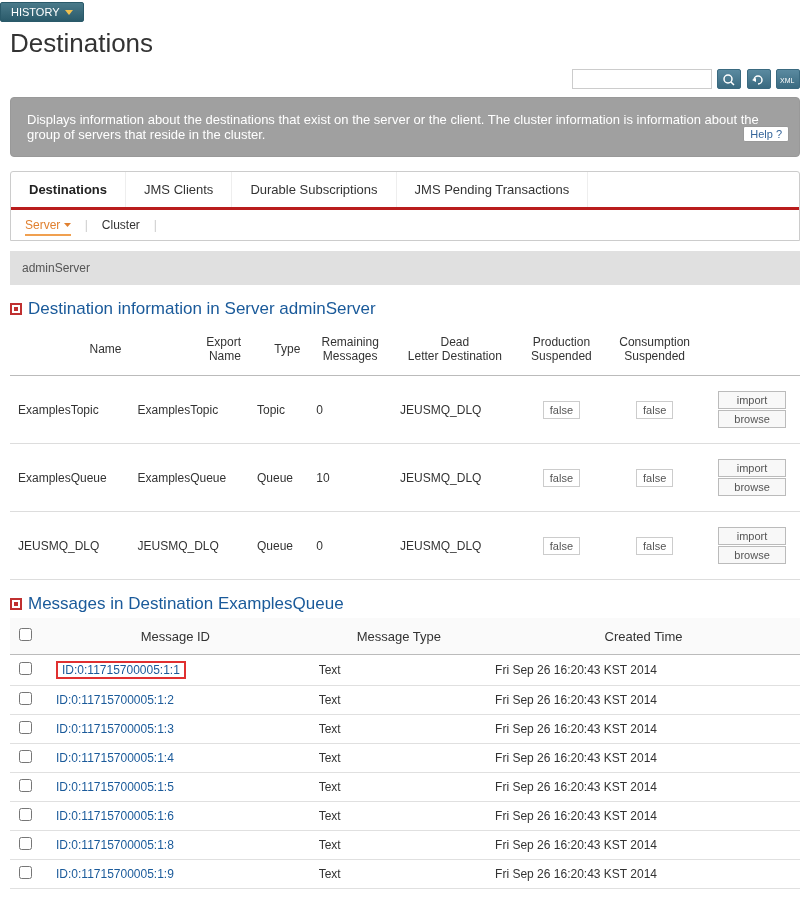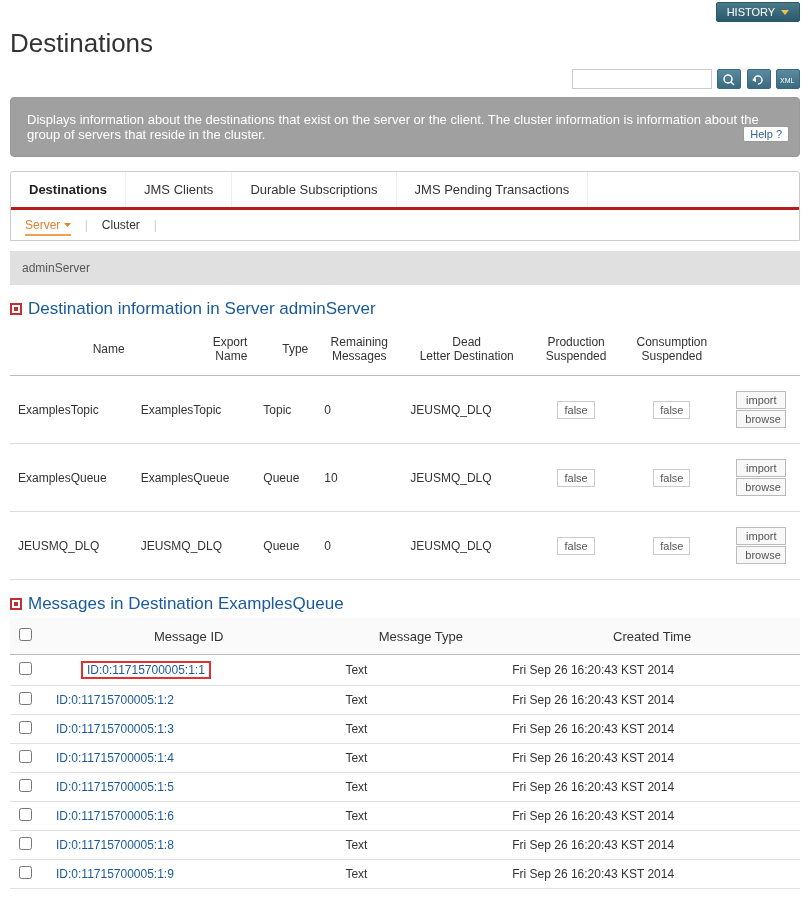--- a/index.html
+++ b/index.html
@@ -1,17 +1,17 @@
 <!DOCTYPE html>
 <html><head>
 <meta charset="utf-8">
 <style>
 * { box-sizing: border-box; margin: 0; padding: 0; }
 body { font-family: Arial, Helvetica, sans-serif; font-size: 12px; color: #333; background: #fff; width: 810px; }
-.history-bar { text-align: right; padding: 2px 10px 0 0; }
+.history-bar { padding: 2px 10px 0 0; }
 .history-btn { display: inline-block; background: linear-gradient(#4a7a8a, #2a5a6a); color: #fff; padding: 3px 10px; font-size: 11px; border-radius: 2px; cursor: pointer; border: 1px solid #2a5a6a; }
 .history-btn svg { vertical-align: middle; margin-left: 3px; }
 h1.page-title { font-size: 26px; font-weight: normal; color: #333; padding: 6px 10px 10px 10px; }
 .search-row { text-align: right; padding: 0 10px 8px 0; }
 .search-input { width: 140px; height: 20px; border: 1px solid #ccc; padding: 0 4px; vertical-align: middle; }
 .icon-btn { display: inline-block; width: 24px; height: 20px; background: linear-gradient(#5a8aa0, #3a6a80); border: 1px solid #3a6a80; border-radius: 2px; vertical-align: middle; cursor: pointer; text-align: center; line-height: 18px; margin-left: 2px; }
 .icon-btn svg { vertical-align: middle; }
 .desc-box { margin: 0 10px; background: #a0a0a0; border: 1px solid #999; border-radius: 4px; padding: 4px; color: #fff; }
 .desc-inner { padding: 10px 12px; font-size: 13px; position: relative; }
 .help-btn { position: absolute; right: 6px; top: 24px; background: #fff; color: #35659a; border: 1px solid #999; padding: 1px 6px; font-size: 11px; cursor: pointer; border-radius: 2px; }
@@ -26,28 +26,28 @@
 .server-bar { margin: 10px 10px 0 10px; background: #e0e0e0; padding: 10px 12px; font-size: 12px; color: #555; }
 .section-title { display: flex; align-items: center; margin: 14px 10px 4px 10px; font-size: 17px; color: #1a5a9a; font-weight: normal; }
 .section-title .sq { width: 12px; height: 12px; border: 2px solid #c03030; margin-right: 6px; position: relative; }
 .section-title .sq:after { content: ""; position: absolute; left: 2px; top: 2px; width: 4px; height: 4px; background: #c03030; }
 table.data { width: calc(100% - 20px); margin: 0 10px; border-collapse: collapse; }
 table.data th { font-weight: normal; font-size: 12px; color: #333; padding: 12px 8px; border-bottom: 1px solid #bbb; text-align: right; vertical-align: middle; }
 table.data td { font-size: 12px; color: #333; padding: 14px 8px; border-bottom: 1px solid #ddd; vertical-align: middle; }
 table.data .center { text-align: center; }
 .badge-false { display: inline-block; border: 1px solid #ccc; padding: 2px 6px; font-size: 11px; color: #555; }
 .act-btns { text-align: center; }
-.act-btn { display: block; border: 1px solid #bbb; padding: 2px 8px; font-size: 11px; color: #555; cursor: pointer; margin: 1px auto; width: 50px; background: #f8f8f8; text-align: center; }
+.act-btn { display: block; border: 1px solid #bbb; padding: 2px 8px; font-size: 11px; color: #555; cursor: pointer; margin: 1px auto; width: 68px; background: #f8f8f8; text-align: center; }
 table.msgs { width: calc(100% - 20px); margin: 0 10px; border-collapse: collapse; }
 table.msgs th { font-weight: normal; font-size: 13px; color: #333; padding: 10px 8px; border-bottom: 1px solid #bbb; text-align: center; background: #fafafa; }
 table.msgs th:first-child { width: 30px; }
 table.msgs td { font-size: 12px; color: #333; padding: 6px 8px; border-bottom: 1px solid #e0e0e0; }
 table.msgs td:first-child { text-align: center; width: 30px; }
 table.msgs td.msgid { color: #1a5a9a; cursor: pointer; padding-left: 16px; }
-.highlight-box { border: 2px solid #e03030; display: inline-block; padding: 0 4px; margin-left: 25px; }
+.highlight-box { border: 2px solid #e03030; display: inline-block; padding: 0 4px; }
 input[type=checkbox] { width: 13px; height: 13px; cursor: pointer; }
 </style>
 </head>
 <body>
 
 <div class="history-bar">
   <span class="history-btn">
     <span>HISTORY</span>
     <svg width="8" height="6">
         <polygon points="0,0 8,0 4,5" fill="#f0c050"></polygon>

